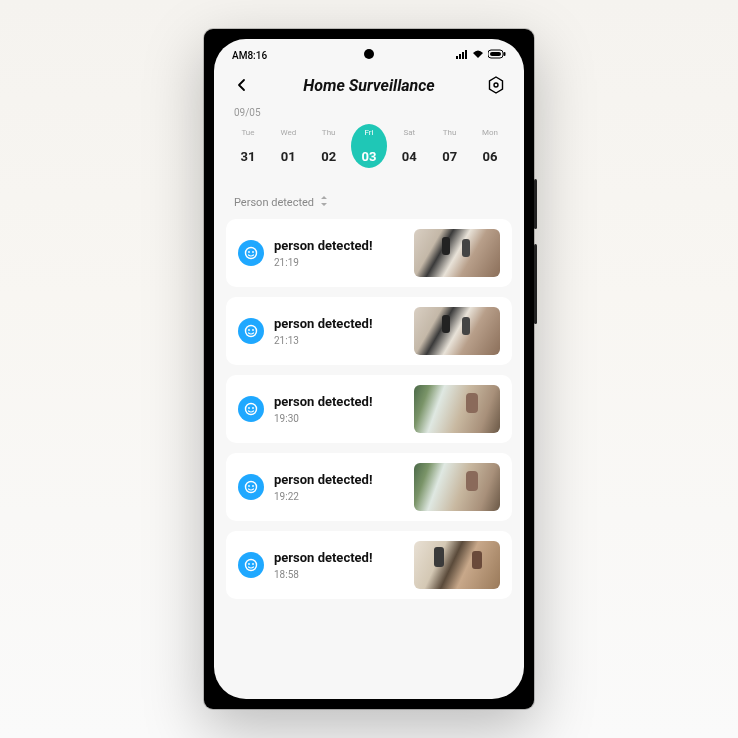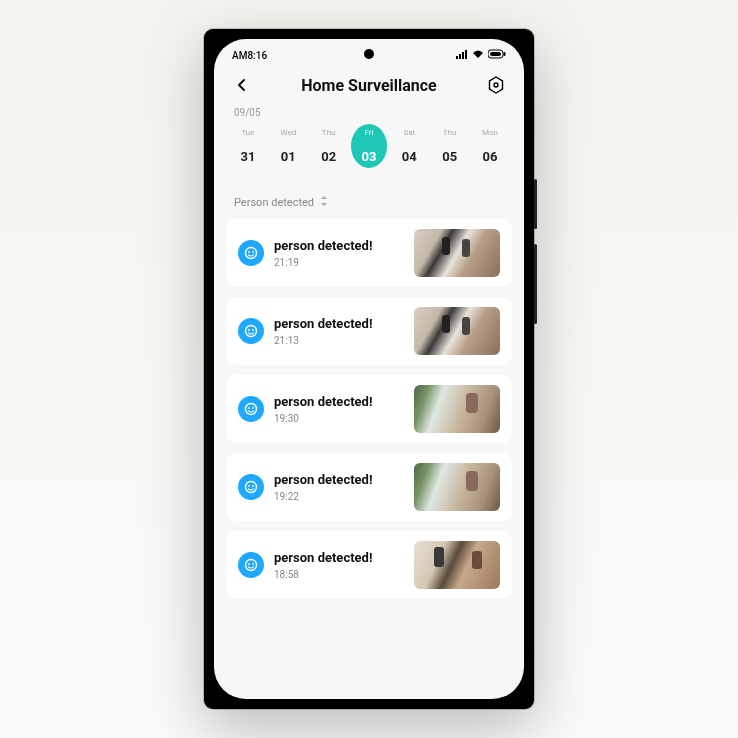--- a/index.html
+++ b/index.html
@@ -63,21 +63,21 @@
     font-weight: 500;
   }
   .status-right { display: flex; align-items: center; gap: 4px; }
   .header {
     display: flex;
     align-items: center;
     justify-content: space-between;
     padding: 8px 18px 4px;
   }
   .back-btn { width: 20px; height: 20px; display:flex; align-items:center; justify-content:center; cursor:pointer; }
-  .title { font-size: 16px; font-weight: 700; color: #111; }
+  .title { font-size: 16px; font-weight: 700; color: #111; font-style: italic; }
   .settings-btn { width: 20px; height: 20px; display:flex; align-items:center; justify-content:center; cursor:pointer; }
   .date-label { font-size: 10px; color: #999; padding: 8px 20px 2px; }
   .calendar {
     display: flex;
     justify-content: space-between;
     padding: 4px 16px 12px;
   }
   .cal-day {
     display: flex;
     flex-direction: column;
@@ -213,21 +213,21 @@
         <div class="cal-day active">
           <div class="dow">Fri</div>
           <div class="num">03</div>
         </div>
         <div class="cal-day">
           <div class="dow">Sat</div>
           <div class="num">04</div>
         </div>
         <div class="cal-day">
           <div class="dow">Thu</div>
-          <div class="num">05</div>
+          <div class="num">07</div>
         </div>
         <div class="cal-day">
           <div class="dow">Mon</div>
           <div class="num">06</div>
         </div>
       </div>
 
     <div class="filter">
       <span>Person detected</span>
       <span>

